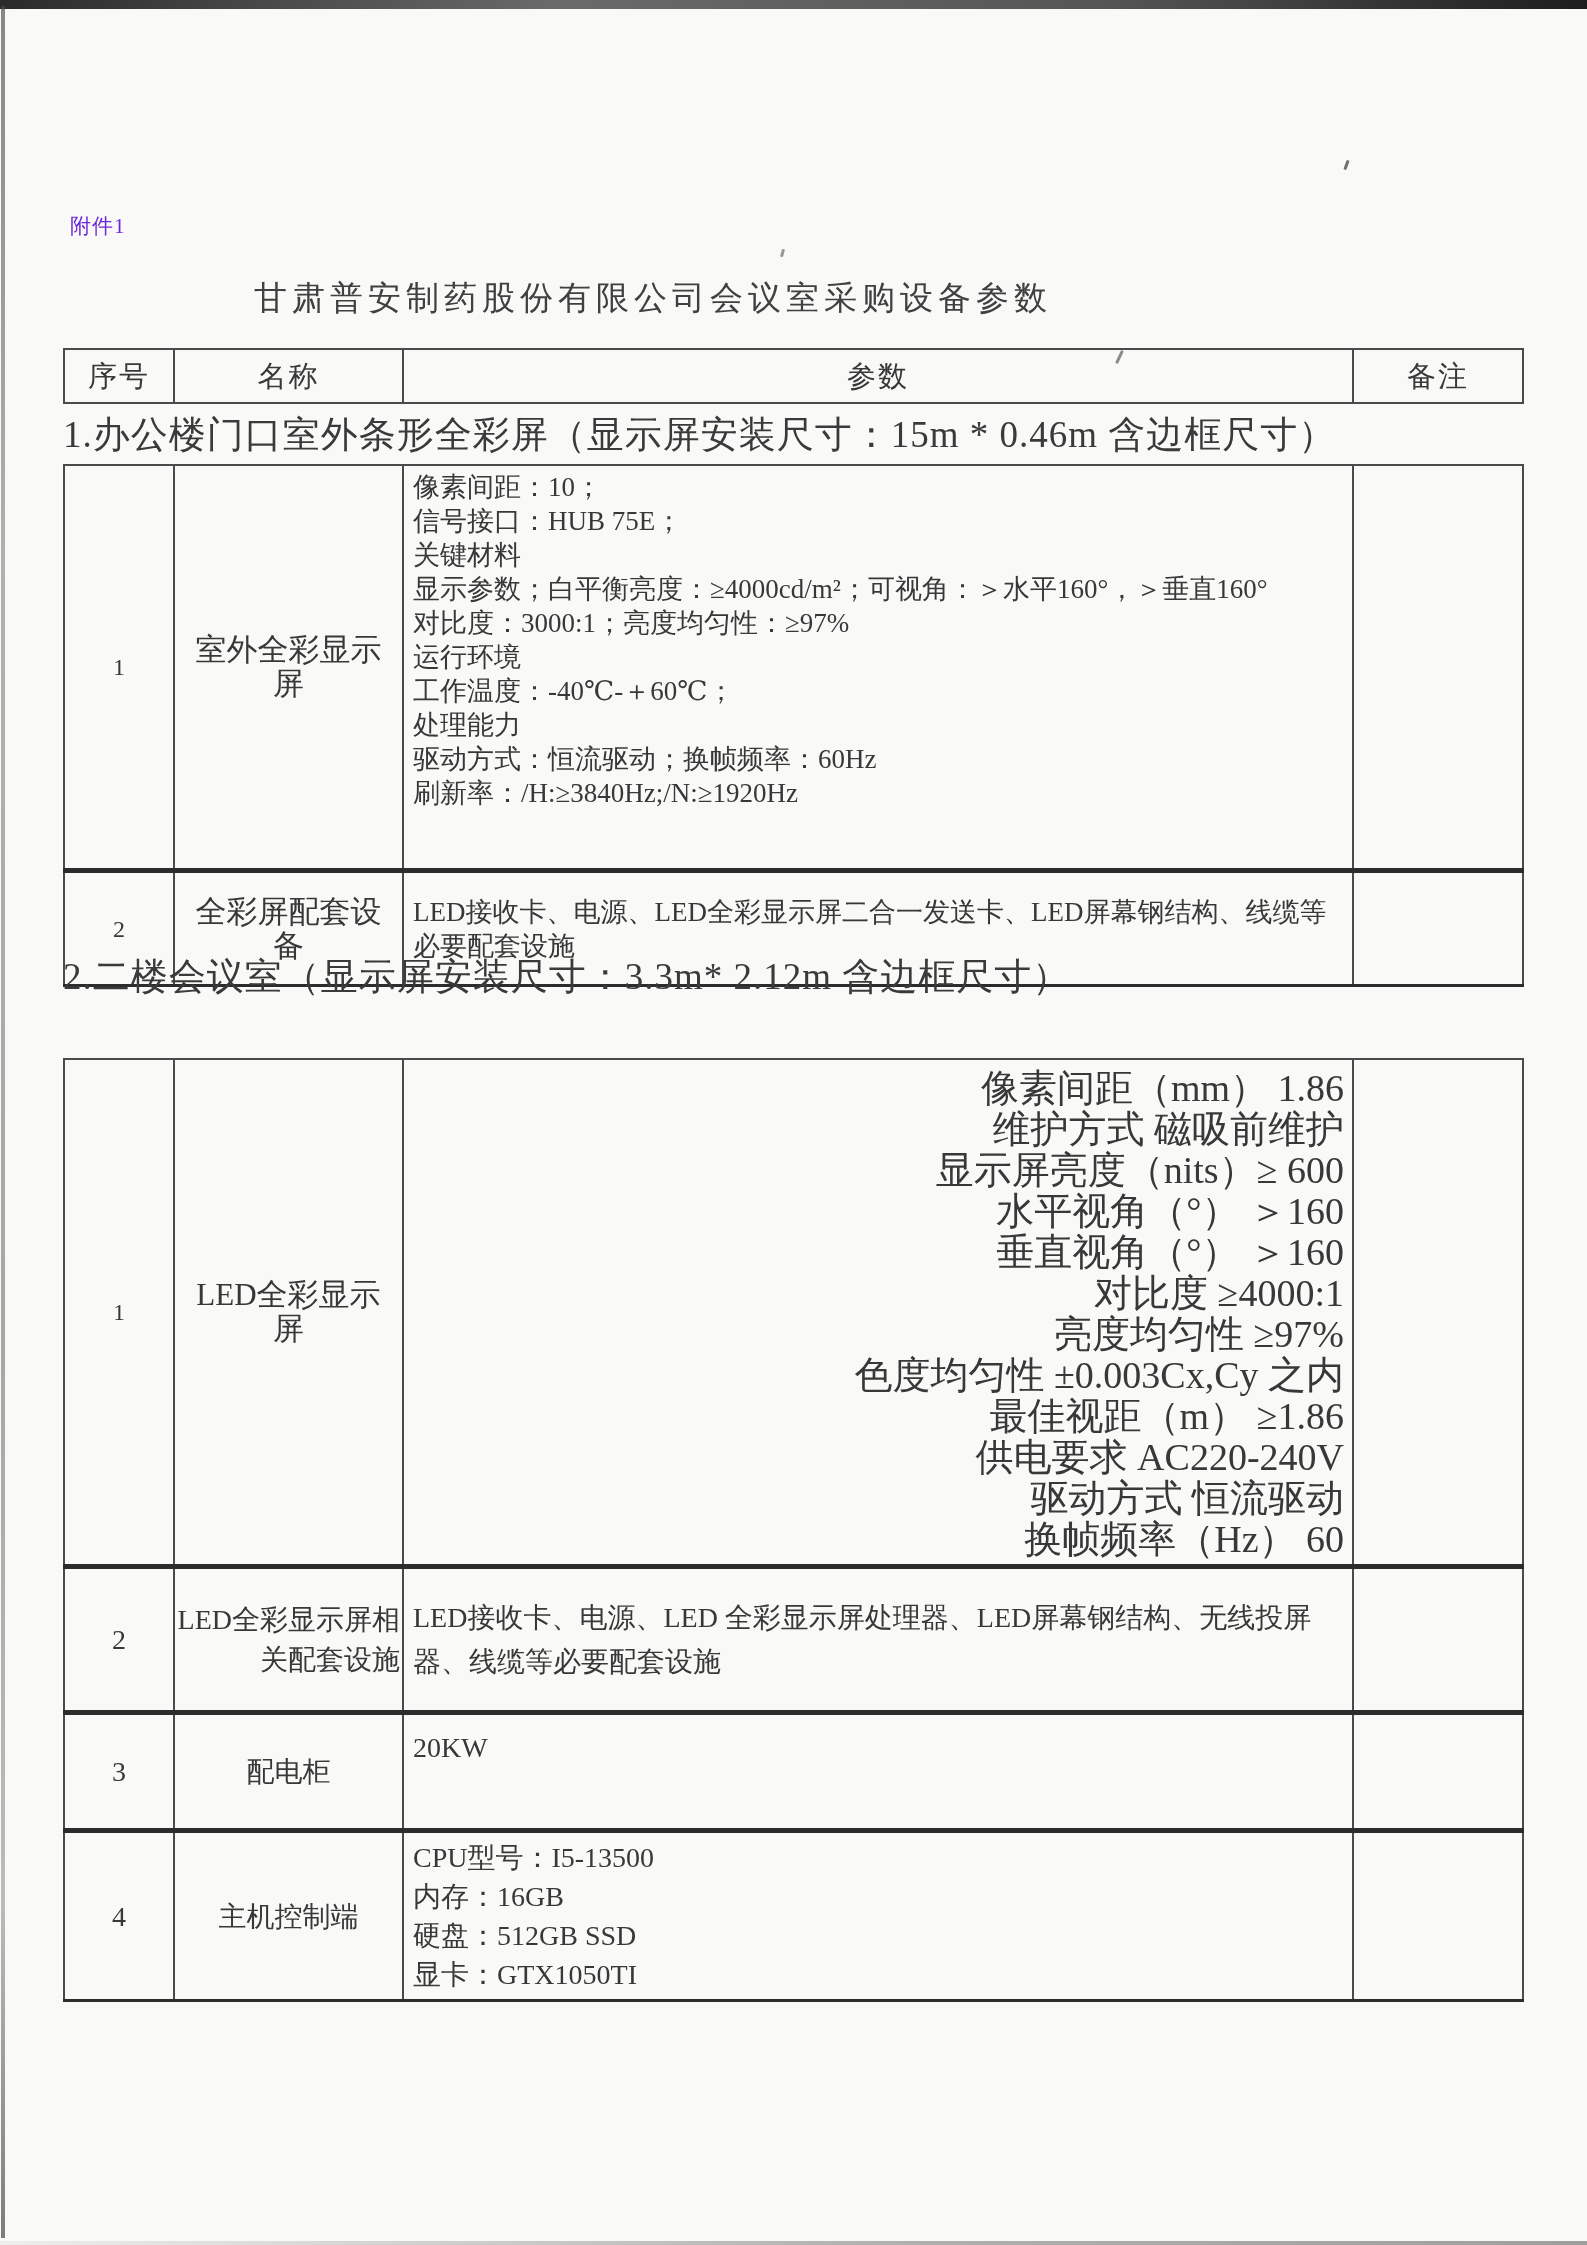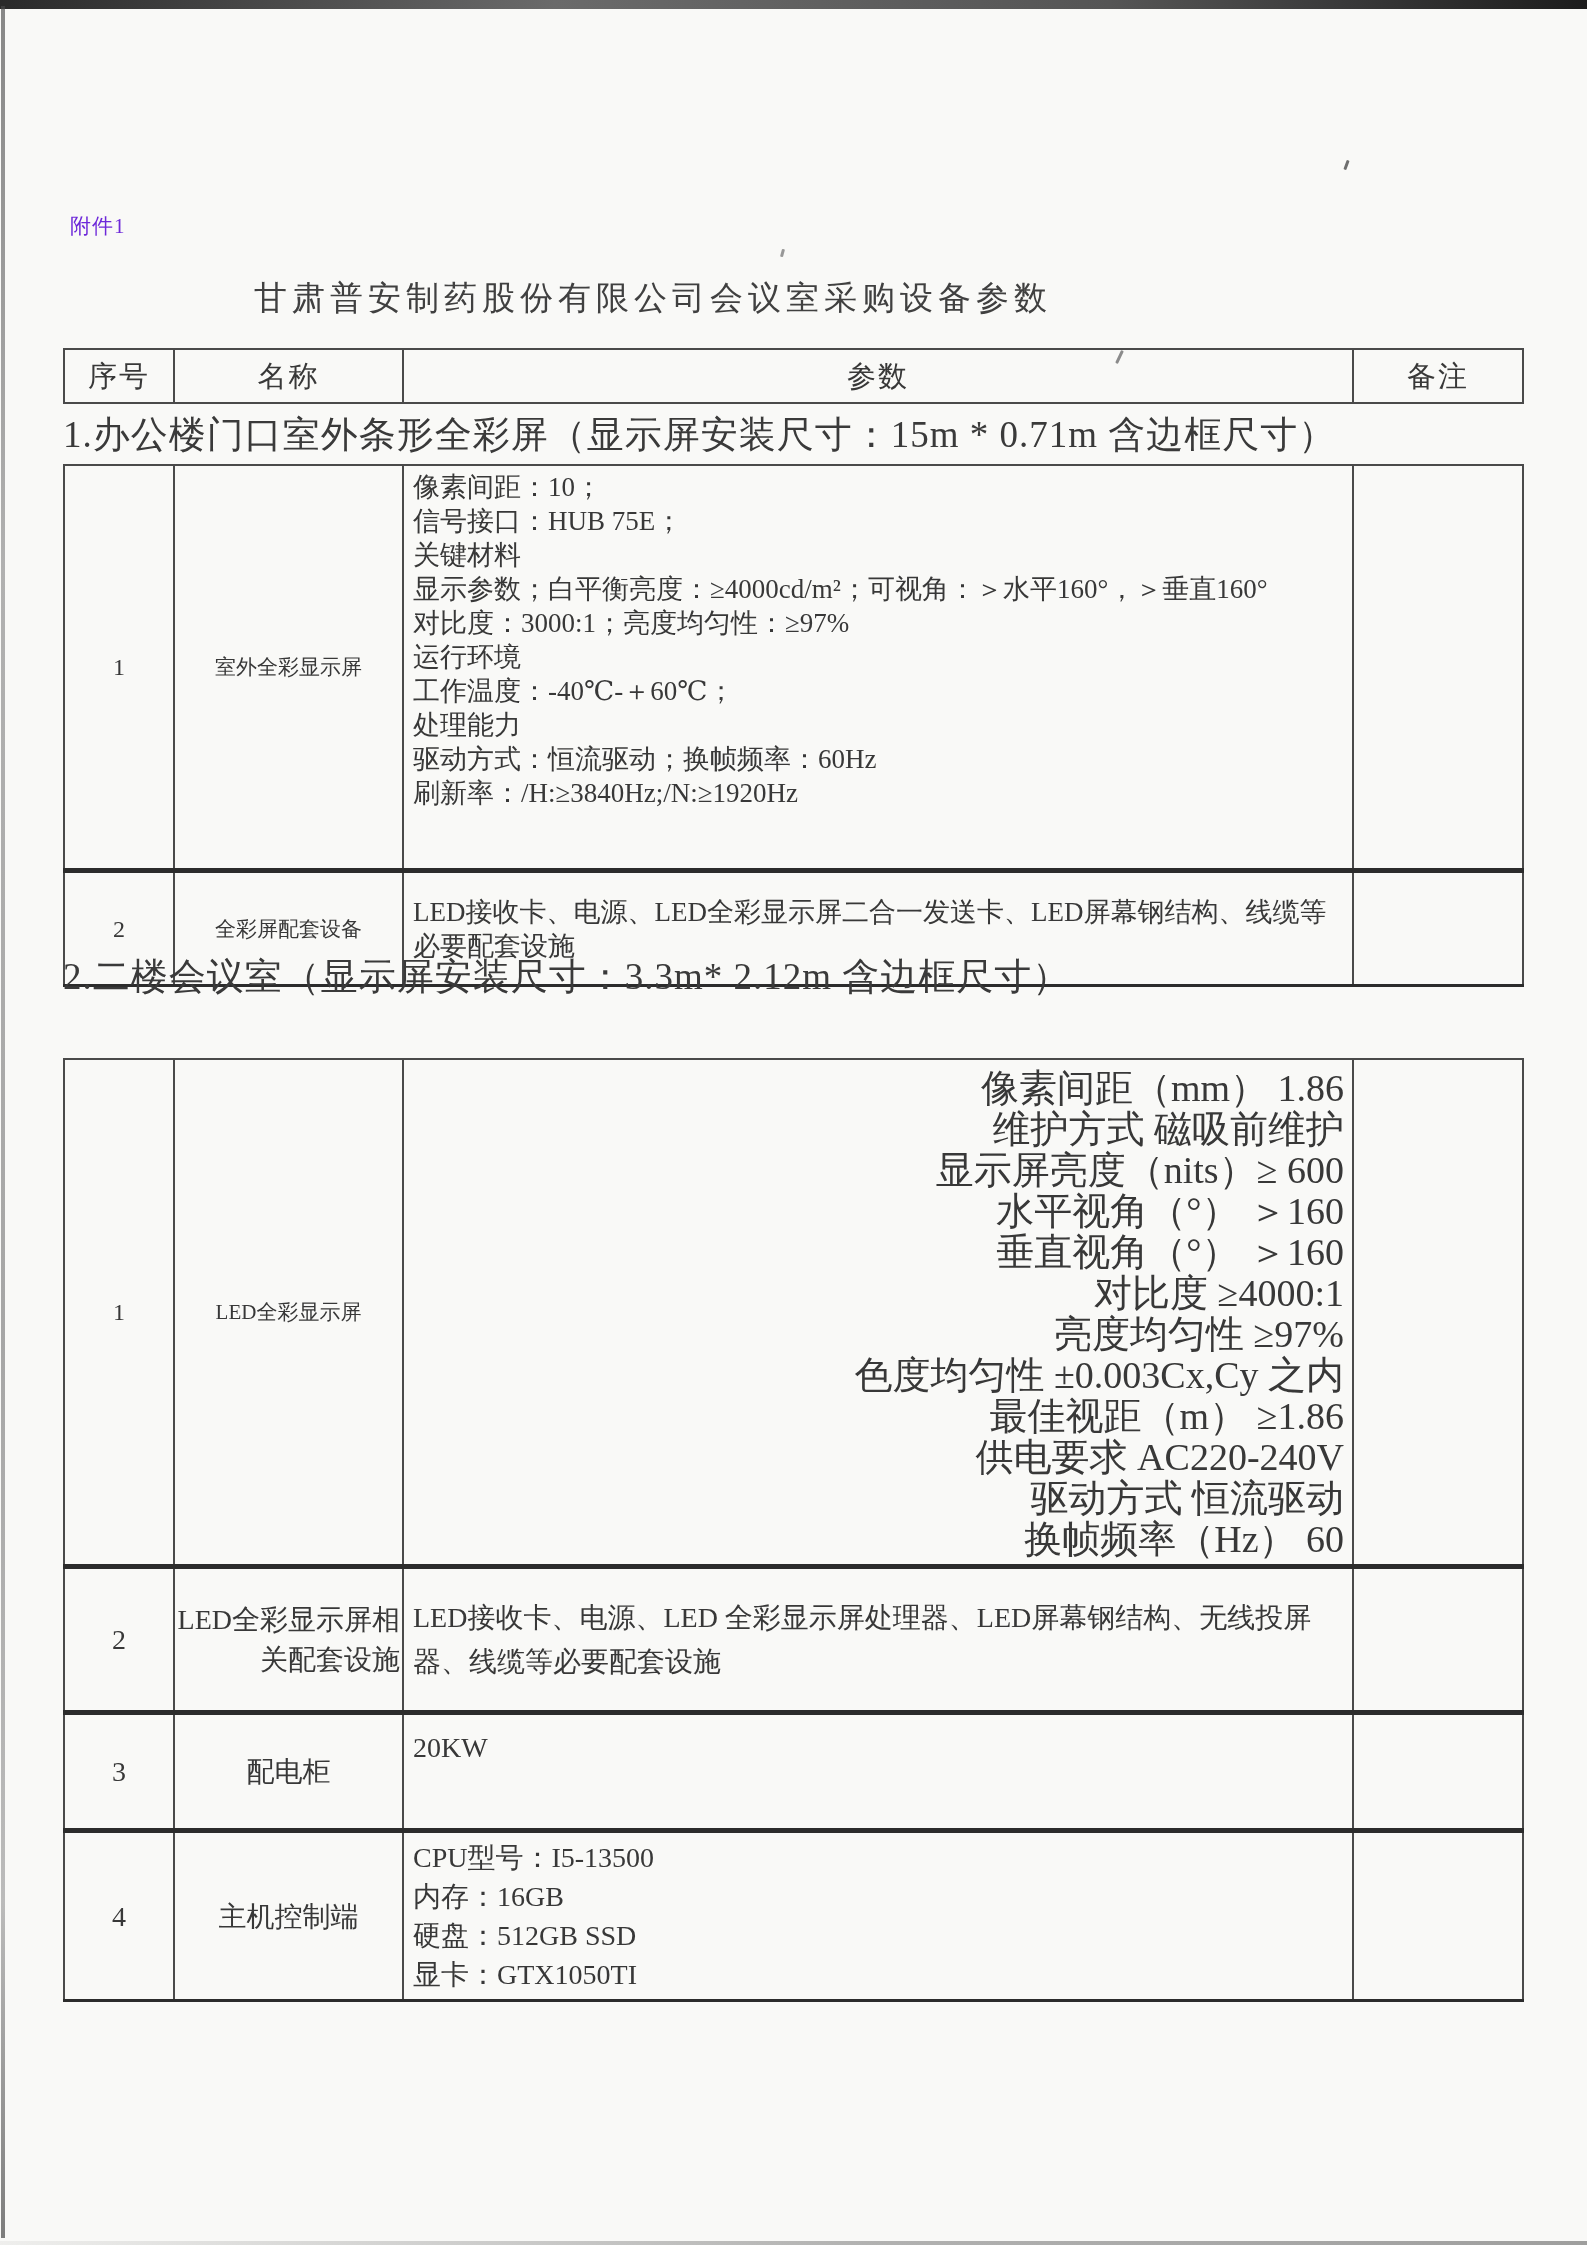--- a/index.html
+++ b/index.html
@@ -33,21 +33,21 @@
   table{position:absolute;left:63px;width:1459px;border-collapse:collapse;table-layout:fixed;
     color:#383838;}
   col.c-no{width:110px;} col.c-name{width:229px;} col.c-par{width:950px;} col.c-rem{width:170px;}
   td{border:2px solid #4a4a4a;vertical-align:middle;white-space:pre-line;
     font-size:27px;line-height:34px;padding:2px 6px;}
   .t-header{top:348px;}
   .t-header td{height:52px;text-align:center;font-size:29px;letter-spacing:2px;padding:0;}
   .t-sec1{top:464px;}
   .t-sec2{top:1058px;}
   td.no{text-align:center;font-size:24px;}
-  td.name{text-align:center;font-size:21px;}
+  td.name{text-align:center;font-size:31px;}
   td.params{text-align:left;vertical-align:top;padding:4px 8px 4px 9px;}
   td.params.vmid{vertical-align:middle;}
   tr.thick td{border-top-width:5px;border-top-color:#2c2c2c;}
   table.t-sec1, table.t-sec2{border-bottom:3px solid #2c2c2c;}
   .t-sec1 tr.r1 td{height:394px;margin-top:20px;}
   .t-sec1 tr.r2 td{height:103px;}
   .t-sec2 tr.r1 td{height:488px;}
   .t-sec2 tr.r1 td.params{font-size:38px;line-height:41px;padding-top:8px;text-align:right;}
   .t-sec2 tr.r2 td{height:133px;font-size:28px;line-height:44px;}
   .t-sec2 tr.r2 td.name{text-align:right;padding:2px 2px;line-height:40px;}
@@ -78,21 +78,21 @@
   <tbody>
       <tr>
     <td>序号</td>
     <td>名称</td>
     <td>参数</td>
     <td>备注</td>
   </tr>
 </tbody>
   </table>
 
-<div class="sec-head h1">1.办公楼门口室外条形全彩屏（显示屏安装尺寸：15m * 0.71m 含边框尺寸）</div>
+<div class="sec-head h1">1.办公楼门口室外条形全彩屏（显示屏安装尺寸：15m * 0.46m 含边框尺寸）</div>
 
 <table class="t-sec1">
   <colgroup>
       <col class="c-no">
       <col class="c-name">
       <col class="c-par">
       <col class="c-rem">
     </colgroup>
   <tbody>
       <tr class="r1">

